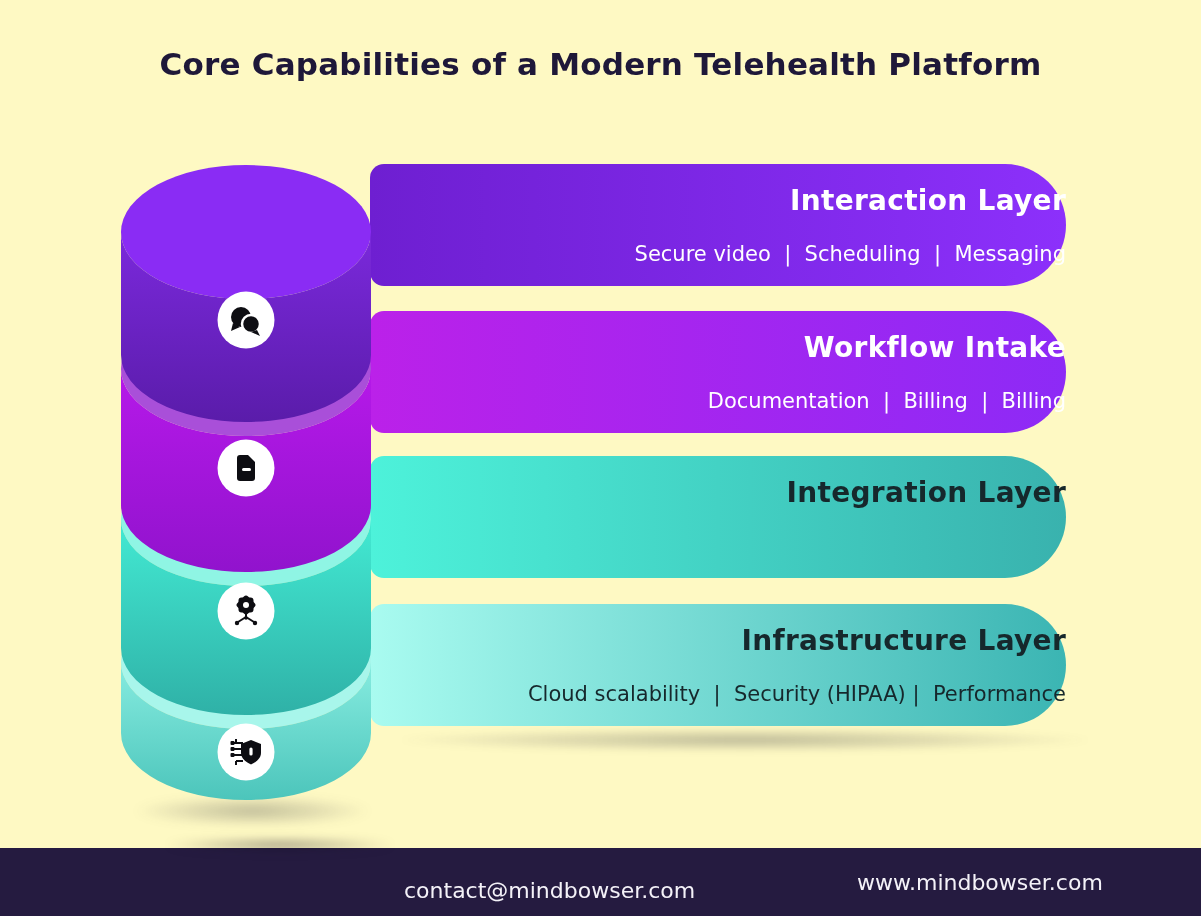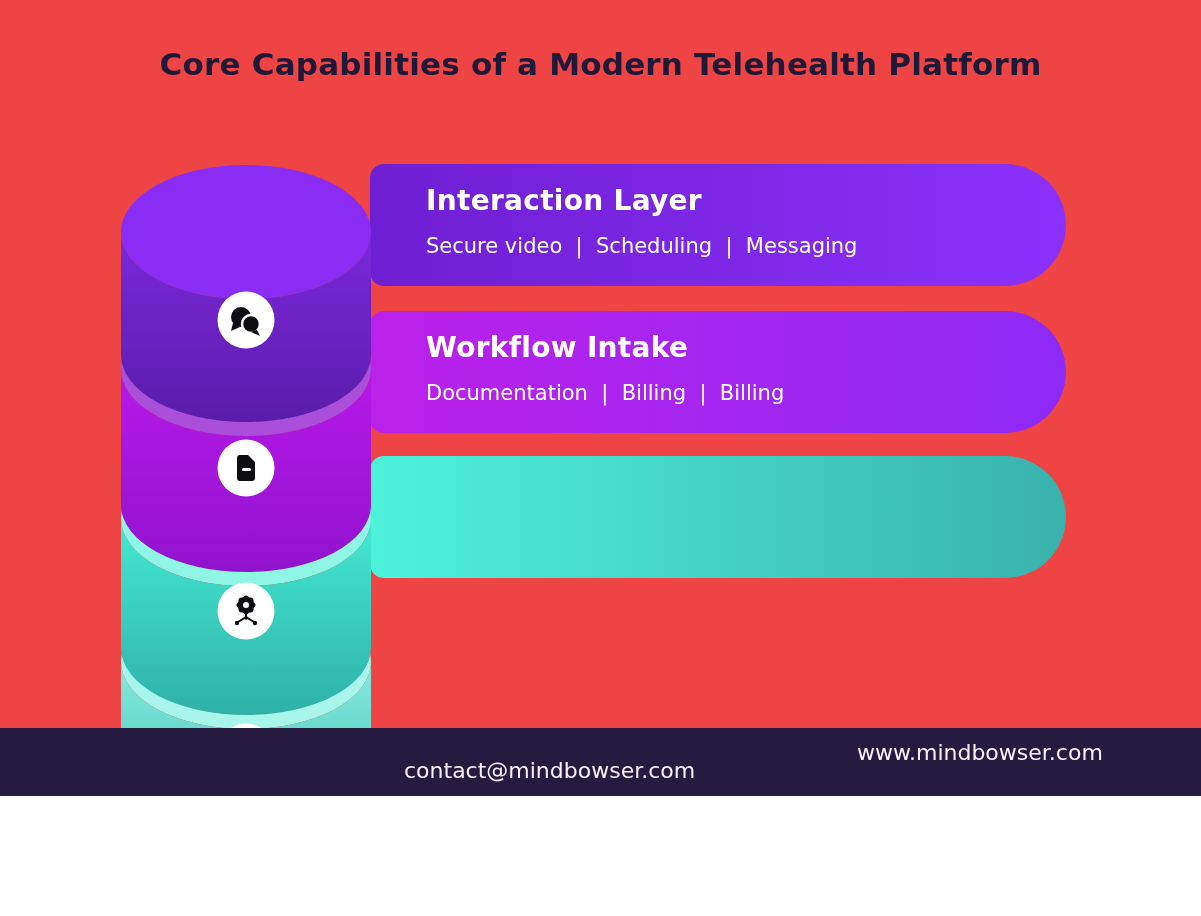--- a/index.html
+++ b/index.html
@@ -1,61 +1,66 @@
 <!DOCTYPE html>
 <html><head>
 <meta charset="utf-8">
 <style>
   html,body{margin:0;padding:0;background:#ffffff;}
-  .page{position:relative;width:1201px;height:796px;background:#ef4444;overflow:hidden;
+  .page{position:relative;width:1201px;height:916px;background:#fef9c3;overflow:hidden;
         font-family:"DejaVu Sans","Liberation Sans",sans-serif;}
   .main-title{position:absolute;top:46px;left:0;width:100%;text-align:center;
               font-size:31px;font-weight:bold;color:#1e1839;letter-spacing:.2px;}
   
   .banner{position:absolute;left:370px;width:696px;height:122px;box-sizing:border-box;
-          border-radius:14px 61px 61px 14px;padding:20px 0 8px 56px;z-index:1;}
+          border-radius:14px 61px 61px 14px;padding:20px 0 8px 56px;z-index:1;text-align:right;}
   .banner .b-title{font-size:28px;font-weight:bold;letter-spacing:.3px;}
-  .banner .b-sub{font-size:21px;margin-top:17px;white-space:pre;}
+  .banner .b-sub{font-size:21px;margin-top:25px;white-space:pre;}
   #banner-1{top:164px;background:linear-gradient(90deg,#6e1fd1,#8c30fb);color:#ffffff;}
   #banner-2{top:311px;background:linear-gradient(90deg,#bb21e9,#8d2af6);color:#ffffff;}
   #banner-3{top:456px;background:linear-gradient(90deg,#4df2da,#39b2ae);color:#16282c;}
   #banner-4{top:604px;background:linear-gradient(90deg,#a9fbf0,#3bb5b3);color:#16282c;}
   
   .shadow{position:absolute;z-index:0;pointer-events:none;}
   .shadow-banner{left:400px;top:728px;width:690px;height:24px;filter:blur(3px);
       background:radial-gradient(ellipse at 50% 50%,rgba(45,45,55,.30),rgba(0,0,0,0) 72%);}
   .shadow-cyl{left:135px;top:796px;width:235px;height:30px;filter:blur(5px);
       background:radial-gradient(ellipse at 50% 50%,rgba(45,45,55,.30),rgba(0,0,0,0) 72%);}
   .shadow-footer{left:165px;top:838px;width:230px;height:14px;filter:blur(5px);z-index:3;
       background:radial-gradient(ellipse at 50% 50%,rgba(20,15,35,.45),rgba(0,0,0,0) 72%);}
   
   .cyl{position:absolute;left:120px;top:158px;z-index:2;}
   
   .footer{position:absolute;left:0;bottom:0;width:100%;height:68px;background:#251b40;z-index:2;}
   .logo{position:absolute;left:55px;top:24px;font-size:30px;color:#ffffff;letter-spacing:1px;font-weight:500;margin-top:44px;}
   .logo .accent{color:#3fc6c6;}
   .footer-email{position:absolute;left:404px;top:22px;font-size:22px;color:#f4f2f8;margin-top:8px;}
-  .footer-site{position:absolute;left:857px;top:12px;font-size:22px;color:#f4f2f8;text-align:center;}
+  .footer-site{position:absolute;left:857px;top:22px;font-size:22px;color:#f4f2f8;text-align:center;}
 </style>
 </head>
 <body>
 
 <div class="page">
 
   <div class="main-title">Core Capabilities of a Modern Telehealth Platform</div>
 
   <div class="banner" id="banner-1">
     <div class="b-title">Interaction Layer</div>
     <div class="b-sub">Secure video  |  Scheduling  |  Messaging</div>
   </div>
   <div class="banner" id="banner-2">
     <div class="b-title">Workflow Intake</div>
     <div class="b-sub">Documentation  |  Billing  |  Billing</div>
   </div>
   <div class="banner" id="banner-3">
+    <div class="b-title">Integration Layer</div>
+  </div>
+  <div class="banner" id="banner-4">
+    <div class="b-title">Infrastructure Layer</div>
+    <div class="b-sub">Cloud scalability  |  Security (HIPAA) |  Performance</div>
   </div>
 
   <div class="shadow shadow-banner"></div>
   <div class="shadow shadow-cyl"></div>
   <div class="shadow shadow-footer"></div>
 
   <svg class="cyl" width="252" height="664" viewBox="0 0 252 664">
     <defs>
       <linearGradient id="g1" x1="0" y1="0" x2="0" y2="1">
         <stop offset="0" stop-color="#7b29dc"></stop>

